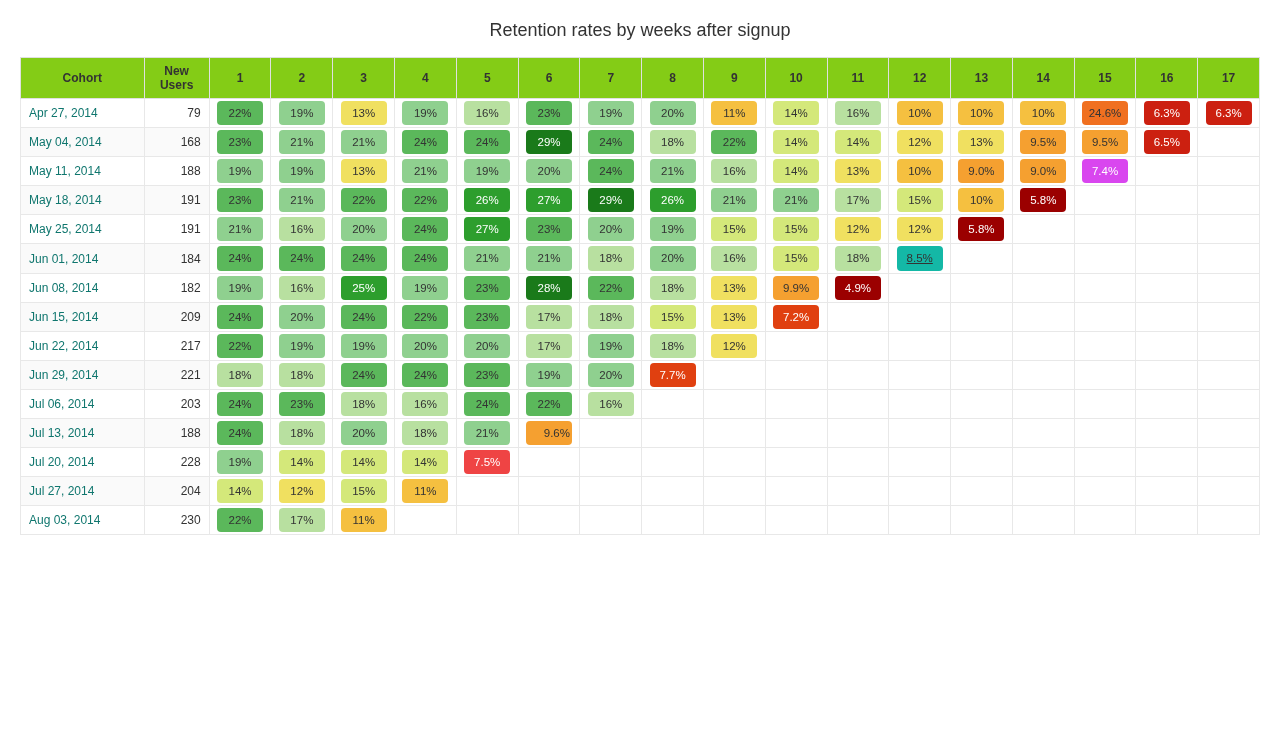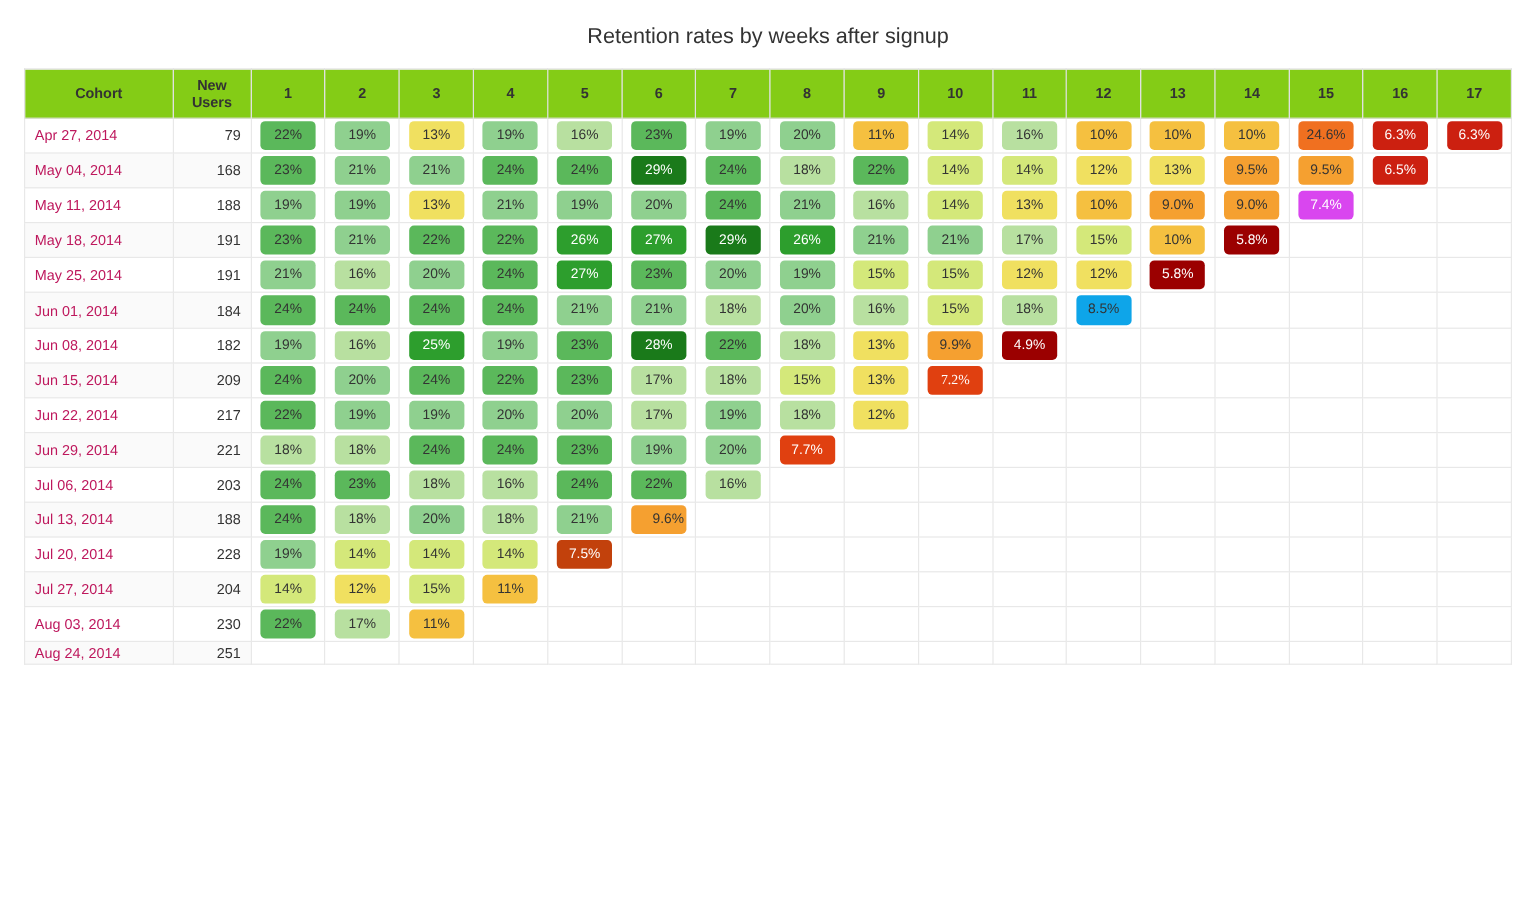--- a/index.html
+++ b/index.html
@@ -51,21 +51,21 @@
       border: 1px solid #e8e8e8;
       padding: 2px 2px;
       text-align: center;
       vertical-align: middle;
       color: #333;
     }
     .cohort-table td.cohort-label {
       text-align: left;
       padding-left: 8px;
       font-size: 12px;
-      color: #be185d;
+      color: #0f766e;
       background: #fff;
       margin-top: 48px;
     }
     .cohort-table td.newusers-val {
       text-align: right;
       padding-right: 8px;
       font-size: 12px;
       color: #333;
       background: #fff;
     }
@@ -226,21 +226,21 @@
           <td><span class="cell-inner" style="background-color: rgb(91, 184, 91); color: rgb(51, 51, 51);">24%</span></td>
           <td><span class="cell-inner" style="background-color: rgb(91, 184, 91); color: rgb(51, 51, 51);">24%</span></td>
           <td><span class="cell-inner" style="background-color: rgb(91, 184, 91); color: rgb(51, 51, 51);">24%</span></td>
           <td><span class="cell-inner" style="background-color: rgb(143, 208, 143); color: rgb(51, 51, 51);">21%</span></td>
           <td><span class="cell-inner" style="background-color: rgb(143, 208, 143); color: rgb(51, 51, 51);">21%</span></td>
           <td><span class="cell-inner" style="background-color: rgb(184, 224, 160); color: rgb(51, 51, 51);">18%</span></td>
           <td><span class="cell-inner" style="background-color: rgb(143, 208, 143); color: rgb(51, 51, 51);">20%</span></td>
           <td><span class="cell-inner" style="background-color: rgb(184, 224, 160); color: rgb(51, 51, 51);">16%</span></td>
           <td><span class="cell-inner" style="background-color: rgb(212, 232, 122); color: rgb(51, 51, 51);">15%</span></td>
           <td><span class="cell-inner" style="background-color: rgb(184, 224, 160); color: rgb(51, 51, 51);">18%</span></td>
-          <td><span class="cell-inner" style="background-color: #0ea5e9; color: rgb(51, 51, 51);">8.5%</span></td>
+          <td><span class="cell-inner" style="background-color: #14b8a6; color: rgb(51, 51, 51); text-decoration: underline;">8.5%</span></td>
           <td></td>
           <td></td>
           <td></td>
           <td></td>
           <td></td>
         </tr>
         <tr>
           <td class="cohort-label">Jun 08, 2014</td>
           <td class="newusers-val">182</td>
           <td><span class="cell-inner" style="background-color: rgb(143, 208, 143); color: rgb(51, 51, 51);">19%</span></td>
@@ -266,21 +266,21 @@
           <td class="newusers-val">209</td>
           <td><span class="cell-inner" style="background-color: rgb(91, 184, 91); color: rgb(51, 51, 51);">24%</span></td>
           <td><span class="cell-inner" style="background-color: rgb(143, 208, 143); color: rgb(51, 51, 51);">20%</span></td>
           <td><span class="cell-inner" style="background-color: rgb(91, 184, 91); color: rgb(51, 51, 51);">24%</span></td>
           <td><span class="cell-inner" style="background-color: rgb(91, 184, 91); color: rgb(51, 51, 51);">22%</span></td>
           <td><span class="cell-inner" style="background-color: rgb(91, 184, 91); color: rgb(51, 51, 51);">23%</span></td>
           <td><span class="cell-inner" style="background-color: rgb(184, 224, 160); color: rgb(51, 51, 51);">17%</span></td>
           <td><span class="cell-inner" style="background-color: rgb(184, 224, 160); color: rgb(51, 51, 51);">18%</span></td>
           <td><span class="cell-inner" style="background-color: rgb(212, 232, 122); color: rgb(51, 51, 51);">15%</span></td>
           <td><span class="cell-inner" style="background-color: rgb(240, 224, 96); color: rgb(51, 51, 51);">13%</span></td>
-          <td><span class="cell-inner" style="background-color: rgb(224, 64, 16); color: rgb(255, 255, 255); font-family: Liberation Serif, serif;">7.2%</span></td>
+          <td><span class="cell-inner" style="background-color: rgb(224, 64, 16); color: rgb(255, 255, 255);">7.2%</span></td>
           <td></td>
           <td></td>
           <td></td>
           <td></td>
           <td></td>
           <td></td>
           <td></td>
         </tr>
         <tr>
           <td class="cohort-label">Jun 22, 2014</td>
@@ -366,21 +366,21 @@
           <td></td>
           <td></td>
         </tr>
         <tr>
           <td class="cohort-label">Jul 20, 2014</td>
           <td class="newusers-val">228</td>
           <td><span class="cell-inner" style="background-color: rgb(143, 208, 143); color: rgb(51, 51, 51);">19%</span></td>
           <td><span class="cell-inner" style="background-color: rgb(212, 232, 122); color: rgb(51, 51, 51);">14%</span></td>
           <td><span class="cell-inner" style="background-color: rgb(212, 232, 122); color: rgb(51, 51, 51);">14%</span></td>
           <td><span class="cell-inner" style="background-color: rgb(212, 232, 122); color: rgb(51, 51, 51);">14%</span></td>
-          <td><span class="cell-inner" style="background-color: #c2410c; color: rgb(255, 255, 255);">7.5%</span></td>
+          <td><span class="cell-inner" style="background-color: #ef4444; color: rgb(255, 255, 255);">7.5%</span></td>
           <td></td>
           <td></td>
           <td></td>
           <td></td>
           <td></td>
           <td></td>
           <td></td>
           <td></td>
           <td></td>
           <td></td>
@@ -407,41 +407,20 @@
           <td></td>
           <td></td>
           <td></td>
         </tr>
         <tr>
           <td class="cohort-label">Aug 03, 2014</td>
           <td class="newusers-val">230</td>
           <td><span class="cell-inner" style="background-color: rgb(91, 184, 91); color: rgb(51, 51, 51);">22%</span></td>
           <td><span class="cell-inner" style="background-color: rgb(184, 224, 160); color: rgb(51, 51, 51);">17%</span></td>
           <td><span class="cell-inner" style="background-color: rgb(245, 192, 64); color: rgb(51, 51, 51);">11%</span></td>
-          <td></td>
-          <td></td>
-          <td></td>
-          <td></td>
-          <td></td>
-          <td></td>
-          <td></td>
-          <td></td>
-          <td></td>
-          <td></td>
-          <td></td>
-          <td></td>
-          <td></td>
-          <td></td>
-        </tr>
-        <tr>
-          <td class="cohort-label">Aug 24, 2014</td>
-          <td class="newusers-val">251</td>
-          <td></td>
-          <td></td>
-          <td></td>
           <td></td>
           <td></td>
           <td></td>
           <td></td>
           <td></td>
           <td></td>
           <td></td>
           <td></td>
           <td></td>
           <td></td>

